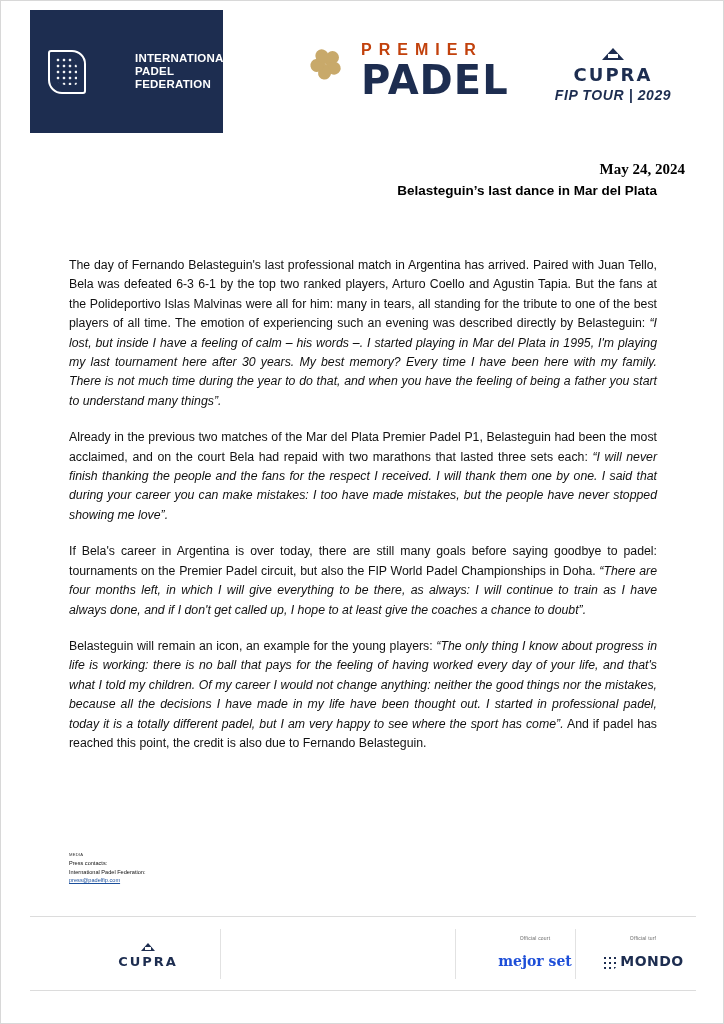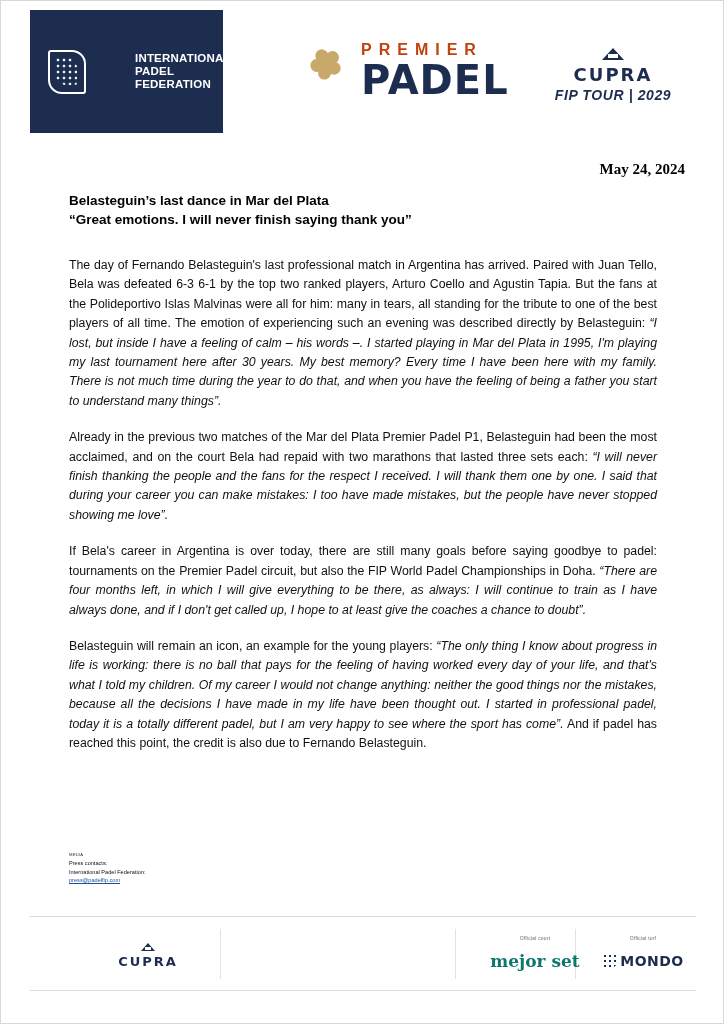--- a/index.html
+++ b/index.html
@@ -163,23 +163,23 @@
     font-size: 15px;
     font-weight: bold;
     font-family: "Liberation Serif", serif;
     color: #000;
   }
 
   
   .titles {
     position: absolute;
     left: 68px;
-    top: 190px;
+    top: 180px;
     width: 588px;
-    text-align: left;
+    text-align: right;
   }
   .title-1, .title-2 {
     font-size: 13.5px;
     font-weight: bold;
     color: #000;
     line-height: 19px;
   }
 
   
   .body-text {
@@ -286,31 +286,31 @@
     margin-left: 4px;
     border-radius: 2px;
     vertical-align: 3px;
   }
   .bull-under {
     width: 118px; height: 2px; background: #111; margin: 2px auto 0 auto;
   }
 
   .f-mejor { left: 450px; top: 18px; width: 110px; }
   .mejor-word {
-    font-size: 17px;
-    color: #0f766e;
+    font-size: 14px;
+    color: #1d4ed8;
     font-weight: bold;
     font-family: "DejaVu Serif", serif;
     line-height: 16px;
   }
 
   .f-mondo { left: 558px; top: 18px; width: 110px; }
   .mondo-box {
     display: inline-flex;
-    align-items: flex-start;
+    align-items: flex-end;
     gap: 4px;
   }
   .mondo-dots {
     width: 14px; height: 14px;
     border-radius: 3px;
     background:
       radial-gradient(circle at 3px 3px, #1d2d50 1.4px, transparent 1.5px) 0 0/5px 5px repeat;
   }
   .mondo-word {
     font-size: 14px; font-weight: bold; color: #1d2d50; letter-spacing: .5px;
@@ -363,21 +363,20 @@
         <div class="cupra-word">CUPRA</div>
         <div class="cupra-sub">FIP TOUR | 2029</div>
       </div>
     </div>
   </div>
 
   <div class="date-line">May 24, 2024</div>
 
   <div class="titles">
     <div class="title-1">Belasteguin’s last dance in Mar del Plata</div>
-    <div class="title-2">“Great emotions. I will never finish saying thank you”</div>
   </div>
 
   <div class="body-text">
     <p>The day of <b>Fernando Belasteguin</b>'s last professional match in Argentina has arrived. Paired with <b>Juan Tello</b>, Bela was defeated 6-3 6-1 by the top two ranked players, <b>Arturo Coello</b> and <b>Agustin Tapia</b>. But the fans at the <b>Polideportivo Islas Malvinas</b> were all for him: many in tears, all standing for the tribute to one of the best players of all time. The emotion of experiencing such an evening was described directly by Belasteguin: <i>“I lost, but inside I have a feeling of calm – his words –. I started playing in Mar del Plata in 1995, I'm playing my last tournament here after 30 years. My best memory? Every time I have been here with my family. There is not much time during the year to do that, and when you have the feeling of being a father you start to understand many things”.</i></p>
 
     <p>Already in the previous two matches of the <b>Mar del Plata Premier Padel P1</b>, Belasteguin had been the most acclaimed, and on the court Bela had repaid with two marathons that lasted three sets each: <i>“I will never finish thanking the people and the fans for the respect I received. I will thank them one by one. I said that during your career you can make mistakes: I too have made mistakes, but the people have never stopped showing me love”.</i></p>
 
     <p>If Bela's career in Argentina is over today, there are still many goals before saying goodbye to padel: tournaments on the <b>Premier Padel</b> circuit, but also the <b>FIP World Padel Championships</b> in Doha. <i>“There are four months left, in which I will give everything to be there, as always: I will continue to train as I have always done, and if I don't get called up, I hope to at least give the coaches a chance to doubt”.</i></p>
 
     <p><b>Belasteguin</b> will remain an icon, an example for the young players: <i>“The only thing I know about progress in life is working: there is no ball that pays for the feeling of having worked every day of your life, and that's what I told my children. Of my career I would not change anything: neither the good things nor the mistakes, because all the decisions I have made in my life have been thought out. I started in professional padel, today it is a totally different padel, but I am very happy to see where the sport has come”.</i> And if padel has reached this point, the credit is also due to Fernando Belasteguin.</p>

